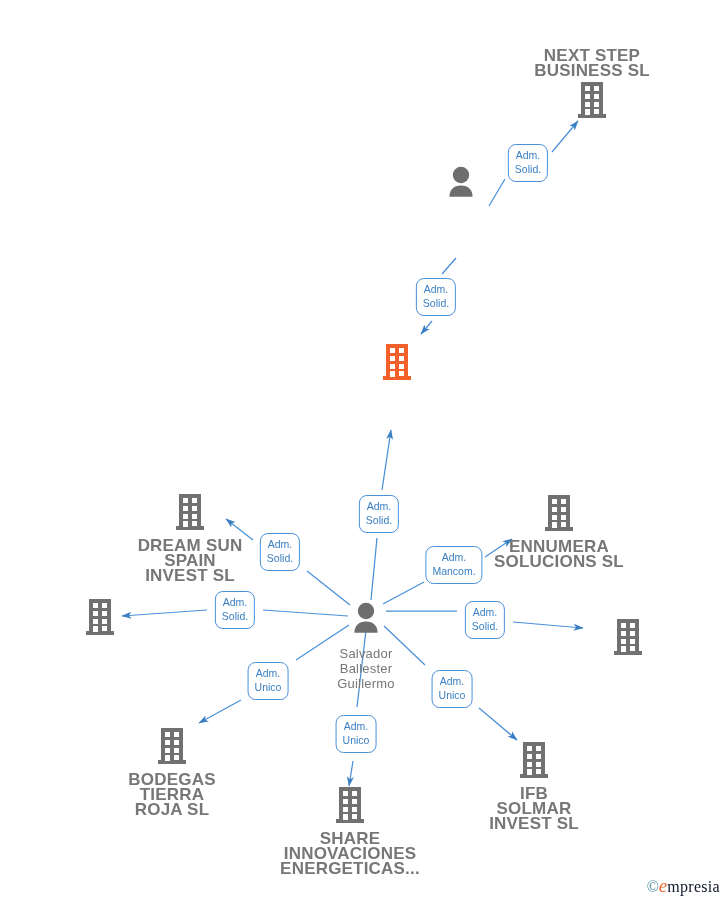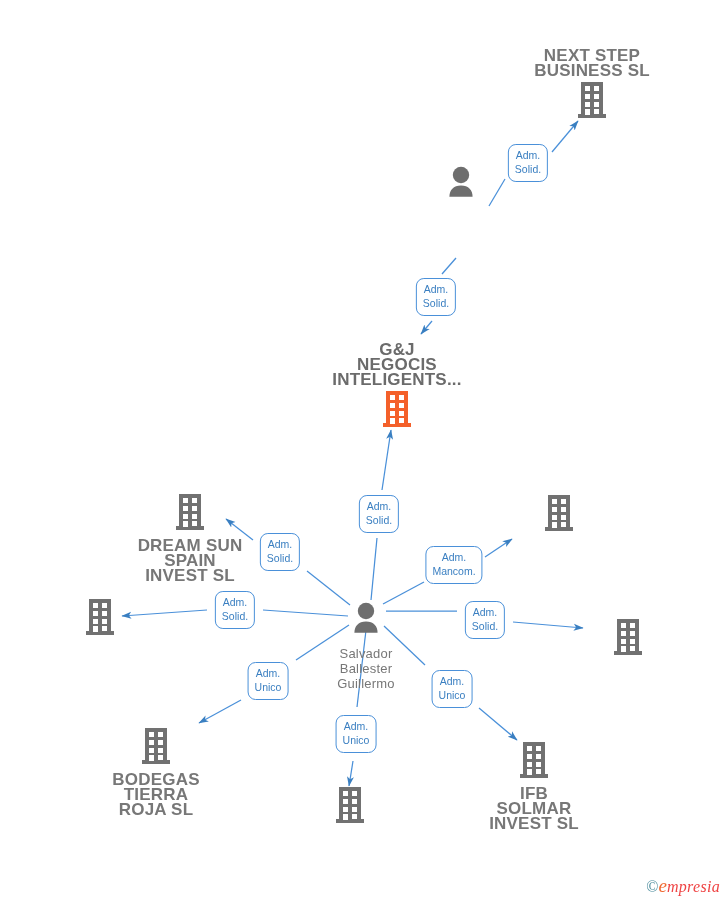--- a/index.html
+++ b/index.html
@@ -66,21 +66,21 @@
     white-space: pre-line;
     box-sizing: border-box;
   }
   .watermark {
     position: absolute;
     font-size: 15px;
     white-space: nowrap;
   }
   .wm-c { color: #4e8e9e; font-family: "Liberation Serif", serif; font-size: 16px; }
   .wm-e { color: #f06a32; font-family: "Liberation Serif", serif; font-style: italic; font-size: 19px; }
-  .wm-rest { color: #ef4444; font-family: "Liberation Serif", serif; font-style: italic; font-size: 16px; letter-spacing: 0.3px; }
+  .wm-rest { color: #0f172a; font-family: "Liberation Serif", serif; font-size: 16px; letter-spacing: 0.3px; }
 </style>
 </head>
 <body>
 
 <div id="canvas">
 
   <svg id="edges" viewBox="0 0 728 905">
     <defs>
       <marker id="arrowhead" markerWidth="9" markerHeight="9" refX="7.5" refY="3.2" orient="auto" markerUnits="strokeWidth">
         <path d="M0,0.4 L8,3.2 L0,6 L2,3.2 Z" fill="#3a7fc1"></path>
@@ -127,23 +127,20 @@
             <rect x="17" y="29" width="5" height="5" fill="#ffffff"></rect>
           </svg></span>
       </div>
       <div class="node person label-top" style="left: 461px; top: 164px;">
         <span class="icon-wrap"><svg width="34" height="38" viewBox="0 0 34 38" aria-hidden="true">
             <circle cx="17" cy="11" r="8.2" fill="#6e6e6e"></circle>
             <path d="M17 21.5c-7.6 0-11.6 4.8-11.6 11.2h23.2C28.6 26.3 24.6 21.5 17 21.5z" fill="#6e6e6e"></path>
           </svg></span>
       </div>
       <div class="node company focus label-top" style="left: 397px; top: 342px;">
-        <span class="node-label">G&amp;J
-NEGOCIS
-INTELIGENTS...</span>
         <span class="icon-wrap"><svg width="30" height="40" viewBox="0 0 30 40" aria-hidden="true">
             <rect x="4" y="2" width="22" height="33" fill="#f4602a"></rect>
             <rect x="1" y="34" width="28" height="4" fill="#f4602a"></rect>
             <rect x="8" y="6" width="5" height="5" fill="#ffffff"></rect>
             <rect x="17" y="6" width="5" height="5" fill="#ffffff"></rect>
             <rect x="8" y="14" width="5" height="5" fill="#ffffff"></rect>
             <rect x="17" y="14" width="5" height="5" fill="#ffffff"></rect>
             <rect x="8" y="22" width="5" height="5" fill="#ffffff"></rect>
             <rect x="17" y="22" width="5" height="5" fill="#ffffff"></rect>
             <rect x="8" y="29" width="5" height="6" fill="#ffffff"></rect>
@@ -173,20 +170,22 @@
             <rect x="1" y="34" width="28" height="4" fill="#717171"></rect>
             <rect x="8" y="6" width="5" height="5" fill="#ffffff"></rect>
             <rect x="17" y="6" width="5" height="5" fill="#ffffff"></rect>
             <rect x="8" y="14" width="5" height="5" fill="#ffffff"></rect>
             <rect x="17" y="14" width="5" height="5" fill="#ffffff"></rect>
             <rect x="8" y="22" width="5" height="5" fill="#ffffff"></rect>
             <rect x="17" y="22" width="5" height="5" fill="#ffffff"></rect>
             <rect x="8" y="29" width="5" height="6" fill="#ffffff"></rect>
             <rect x="17" y="29" width="5" height="5" fill="#ffffff"></rect>
           </svg></span>
+        <span class="node-label">ENNUMERA
+SOLUCIONS SL</span>
       </div>
       <div class="node company label-bottom" style="left: 100px; top: 597px;">
         <span class="icon-wrap"><svg width="30" height="40" viewBox="0 0 30 40" aria-hidden="true">
             <rect x="4" y="2" width="22" height="33" fill="#717171"></rect>
             <rect x="1" y="34" width="28" height="4" fill="#717171"></rect>
             <rect x="8" y="6" width="5" height="5" fill="#ffffff"></rect>
             <rect x="17" y="6" width="5" height="5" fill="#ffffff"></rect>
             <rect x="8" y="14" width="5" height="5" fill="#ffffff"></rect>
             <rect x="17" y="14" width="5" height="5" fill="#ffffff"></rect>
             <rect x="8" y="22" width="5" height="5" fill="#ffffff"></rect>
@@ -211,21 +210,21 @@
             <rect x="8" y="6" width="5" height="5" fill="#ffffff"></rect>
             <rect x="17" y="6" width="5" height="5" fill="#ffffff"></rect>
             <rect x="8" y="14" width="5" height="5" fill="#ffffff"></rect>
             <rect x="17" y="14" width="5" height="5" fill="#ffffff"></rect>
             <rect x="8" y="22" width="5" height="5" fill="#ffffff"></rect>
             <rect x="17" y="22" width="5" height="5" fill="#ffffff"></rect>
             <rect x="8" y="29" width="5" height="6" fill="#ffffff"></rect>
             <rect x="17" y="29" width="5" height="5" fill="#ffffff"></rect>
           </svg></span>
       </div>
-      <div class="node company label-bottom" style="left: 156px; top: 726px;">
+      <div class="node company label-bottom" style="left: 172px; top: 726px;">
         <span class="icon-wrap"><svg width="30" height="40" viewBox="0 0 30 40" aria-hidden="true">
             <rect x="4" y="2" width="22" height="33" fill="#717171"></rect>
             <rect x="1" y="34" width="28" height="4" fill="#717171"></rect>
             <rect x="8" y="6" width="5" height="5" fill="#ffffff"></rect>
             <rect x="17" y="6" width="5" height="5" fill="#ffffff"></rect>
             <rect x="8" y="14" width="5" height="5" fill="#ffffff"></rect>
             <rect x="17" y="14" width="5" height="5" fill="#ffffff"></rect>
             <rect x="8" y="22" width="5" height="5" fill="#ffffff"></rect>
             <rect x="17" y="22" width="5" height="5" fill="#ffffff"></rect>
             <rect x="8" y="29" width="5" height="6" fill="#ffffff"></rect>
@@ -258,20 +257,23 @@
             <rect x="1" y="34" width="28" height="4" fill="#717171"></rect>
             <rect x="8" y="6" width="5" height="5" fill="#ffffff"></rect>
             <rect x="17" y="6" width="5" height="5" fill="#ffffff"></rect>
             <rect x="8" y="14" width="5" height="5" fill="#ffffff"></rect>
             <rect x="17" y="14" width="5" height="5" fill="#ffffff"></rect>
             <rect x="8" y="22" width="5" height="5" fill="#ffffff"></rect>
             <rect x="17" y="22" width="5" height="5" fill="#ffffff"></rect>
             <rect x="8" y="29" width="5" height="6" fill="#ffffff"></rect>
             <rect x="17" y="29" width="5" height="5" fill="#ffffff"></rect>
           </svg></span>
+        <span class="node-label">SHARE
+INNOVACIONES
+ENERGETICAS...</span>
       </div>
     </div>
   <div id="edge-labels">
       <div class="edge-label" style="left: 528px; top: 163px;">Adm.
 Solid.</div>
       <div class="edge-label" style="left: 436px; top: 297px;">Adm.
 Solid.</div>
       <div class="edge-label" style="left: 379px; top: 514px;">Adm.
 Solid.</div>
       <div class="edge-label" style="left: 280px; top: 552px;">Adm.

